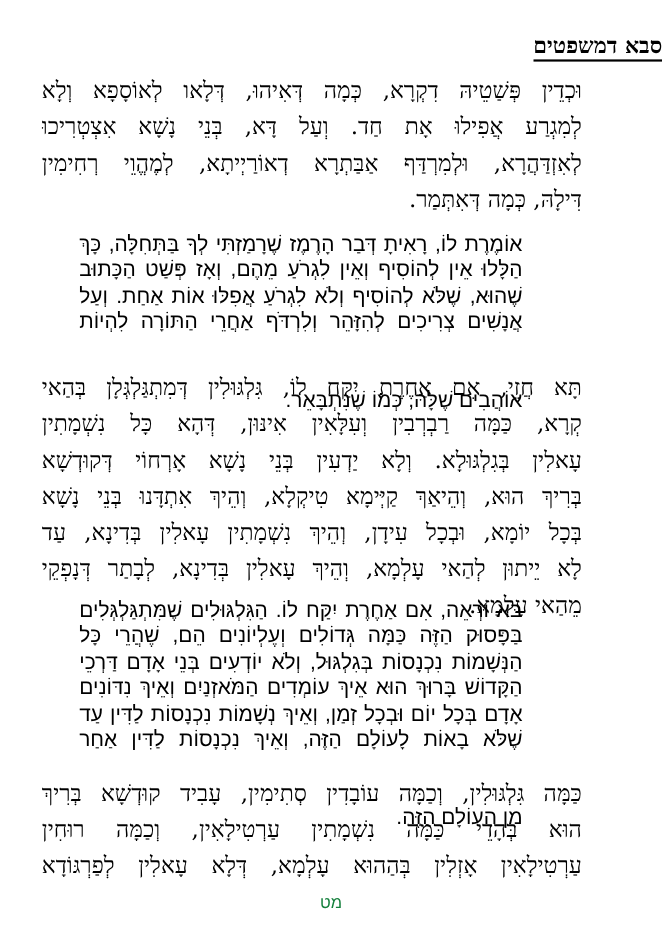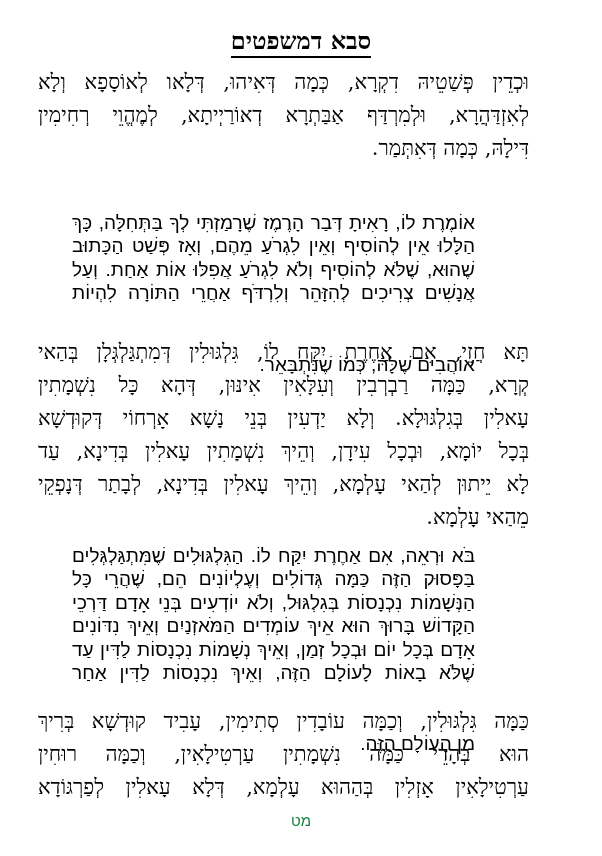--- a/index.html
+++ b/index.html
@@ -18,25 +18,25 @@
     position: absolute;
     left: 0; top: 0;
     width: 602px;
     height: 856px;
   }
   .title {
     position: absolute;
     top: 26px;
     left: 0;
     width: 602px;
-    text-align: center;
+    text-align: right;
     direction: rtl;
     font-family: "DejaVu Serif", serif;
     font-weight: bold;
-    font-size: 24px;
+    font-size: 20px;
     line-height: 30px;
   }
   .title span {
     border-bottom: 2px solid #000;
     padding-bottom: 1px;
   }
   .aramaic {
     position: absolute;
     left: 38px;
     width: 491px;
@@ -91,36 +91,38 @@
 <body>
 
 <div class="page">
 
   <div class="title">
     <span>סבא דמשפטים</span>
   </div>
 
   <div class="aramaic" style="top:66px;">
     <span class="line" style="white-space: normal; height: 33px; overflow: hidden;">וּכְדֵין פְּשַׁטֵיהּ דִקְרָא, כְּמָה דְּאִיהוּ, דְּלָאו לְאוֹסָפָא וְלָא</span>
+    <span class="line" style="white-space: normal; height: 33px; overflow: hidden;">לְמִגְרַע אֲפִילוּ אָת חַד. וְעַל דָּא, בְּנֵי נָשָׁא אִצְטְרִיכוּ</span>
     <span class="line" style="white-space: normal; height: 33px; overflow: hidden;">לְאִזְדַּהֲרָא, וּלְמִרְדַּף אַבַּתְרָא דְאוֹרַיְיתָא, לְמֶהֱוֵי רְחִימִין</span>
     <span class="line last">דִּילָהּ, כְּמָה דְּאִתְּמַר.</span>
   </div>
 
   <div class="hebrew" style="top:211px;">
     <span class="line" style="white-space: normal; height: 23.4px; overflow: hidden;">אוֹמֶרֶת לוֹ, רָאִיתָ דְּבַר הָרֶמֶז שֶׁרָמַזְתִּי לְךָ בַּתְּחִלָּה, כָּךְ</span>
     <span class="line" style="white-space: normal; height: 23.4px; overflow: hidden;">הַלָּלוּ אֵין לְהוֹסִיף וְאֵין לִגְרֹעַ מֵהֶם, וְאָז פְּשַׁט הַכָּתוּב כְּמוֹ</span>
     <span class="line" style="white-space: normal; height: 23.4px; overflow: hidden;">שֶׁהוּא, שֶׁלֹּא לְהוֹסִיף וְלֹא לִגְרֹעַ אֲפִלּוּ אוֹת אַחַת. וְעַל כָּךְ</span>
     <span class="line" style="white-space: normal; height: 23.4px; overflow: hidden;">אֲנָשִׁים צְרִיכִים לְהִזָּהֵר וְלִרְדֹּף אַחֲרֵי הַתּוֹרָה לִהְיוֹת</span>
     <span class="line last">אוֹהֲבִים שֶׁלָּהּ, כְּמוֹ שֶׁנִּתְבָּאֵר.</span>
   </div>
 
   <div class="aramaic" style="top:336px;">
     <span class="line" style="white-space: normal; height: 33px; overflow: hidden;">תָּא חֲזֵי, אִם אַחֶרֶת יִקַּח לוֹ, גִּלְגּוּלִין דְּמִתְגַּלְגְּלָן בְּהַאי</span>
     <span class="line" style="white-space: normal; height: 33px; overflow: hidden;">קְרָא, כַּמָּה רַבְרְבִין וְעִלָּאִין אִינּוּן, דְּהָא כָּל נִשְׁמָתִין</span>
     <span class="line" style="white-space: normal; height: 33px; overflow: hidden;">עָאלִין בְּגִלְגּוּלָא. וְלָא יַדְעִין בְּנֵי נָשָׁא אָרְחוֹי דְּקוּדְשָׁא</span>
+    <span class="line" style="white-space: normal; height: 33px; overflow: hidden;">בְּרִיךְ הוּא, וְהֵיאַךְ קַיְּימָא טִיקְלָא, וְהֵיךְ אִתְדָּנוּ בְּנֵי נָשָׁא</span>
     <span class="line" style="white-space: normal; height: 33px; overflow: hidden;">בְּכָל יוֹמָא, וּבְכָל עִידָן, וְהֵיךְ נִשְׁמָתִין עָאלִין בְּדִינָא, עַד</span>
     <span class="line" style="white-space: normal; height: 33px; overflow: hidden;">לָא יֵיתוּן לְהַאי עָלְמָא, וְהֵיךְ עָאלִין בְּדִינָא, לְבָתַר דְּנָפְקֵי</span>
     <span class="line last">מֵהַאי עָלְמָא.</span>
   </div>
 
   <div class="hebrew" style="top:544px;">
     <span class="line" style="white-space: normal; height: 23.4px; overflow: hidden;">בֹּא וּרְאֵה, אִם אַחֶרֶת יִקַּח לוֹ. הַגִּלְגּוּלִים שֶׁמִּתְגַּלְגְּלִים</span>
     <span class="line" style="white-space: normal; height: 23.4px; overflow: hidden;">בַּפָּסוּק הַזֶּה כַּמָּה גְּדוֹלִים וְעֶלְיוֹנִים הֵם, שֶׁהֲרֵי כָּל</span>
     <span class="line" style="white-space: normal; height: 23.4px; overflow: hidden;">הַנְּשָׁמוֹת נִכְנָסוֹת בְּגִלְגּוּל, וְלֹא יוֹדְעִים בְּנֵי אָדָם דַּרְכֵי</span>
     <span class="line" style="white-space: normal; height: 23.4px; overflow: hidden;">הַקָּדוֹשׁ בָּרוּךְ הוּא אֵיךְ עוֹמְדִים הַמֹּאזְנַיִם וְאֵיךְ נִדּוֹנִים בְּנֵי</span>

